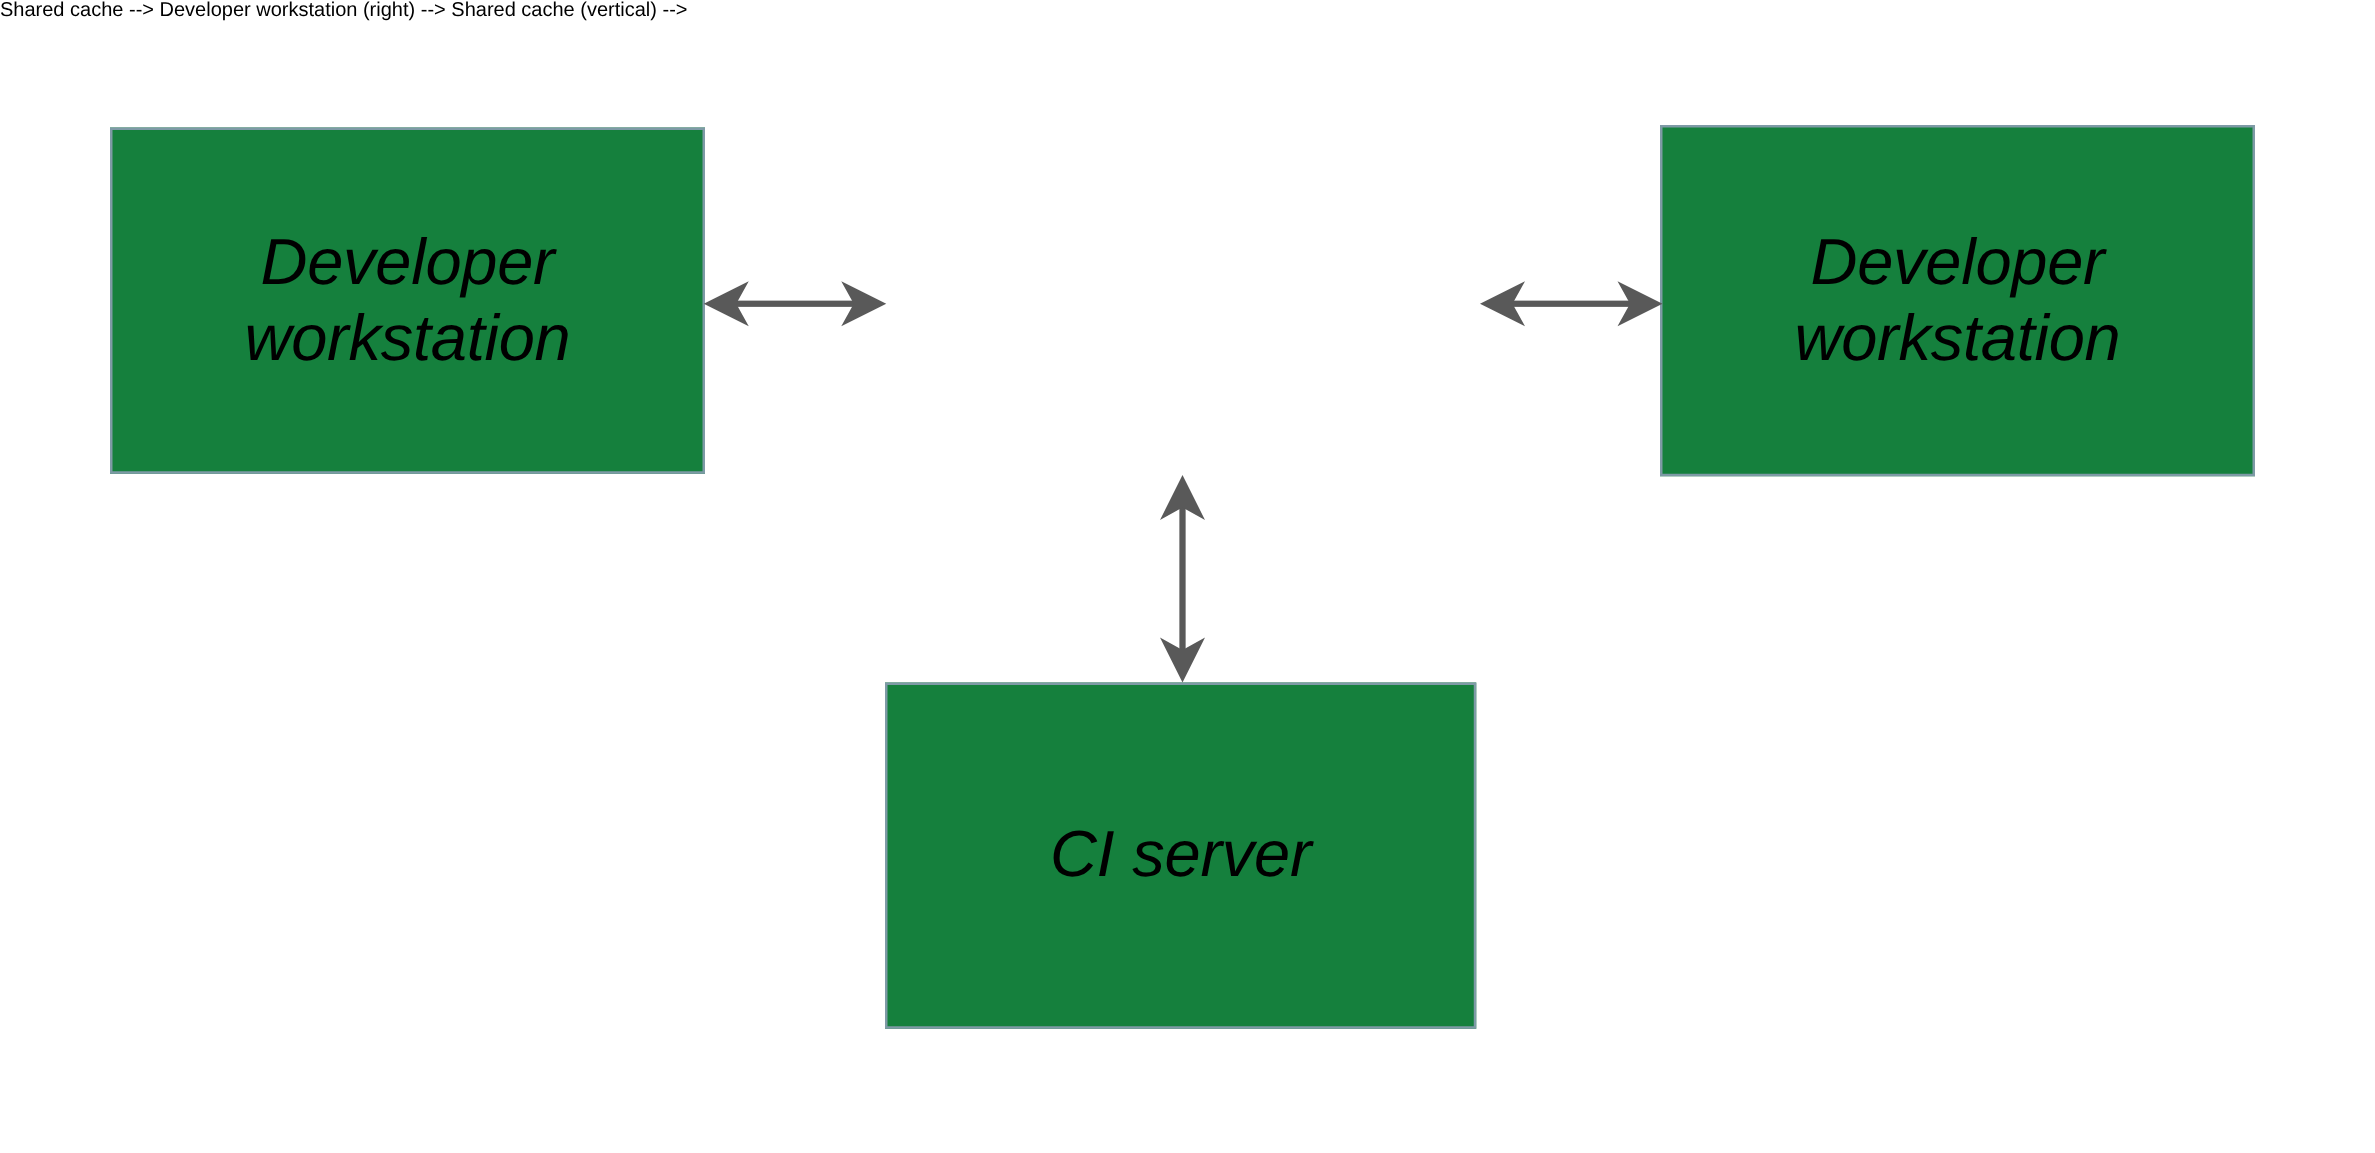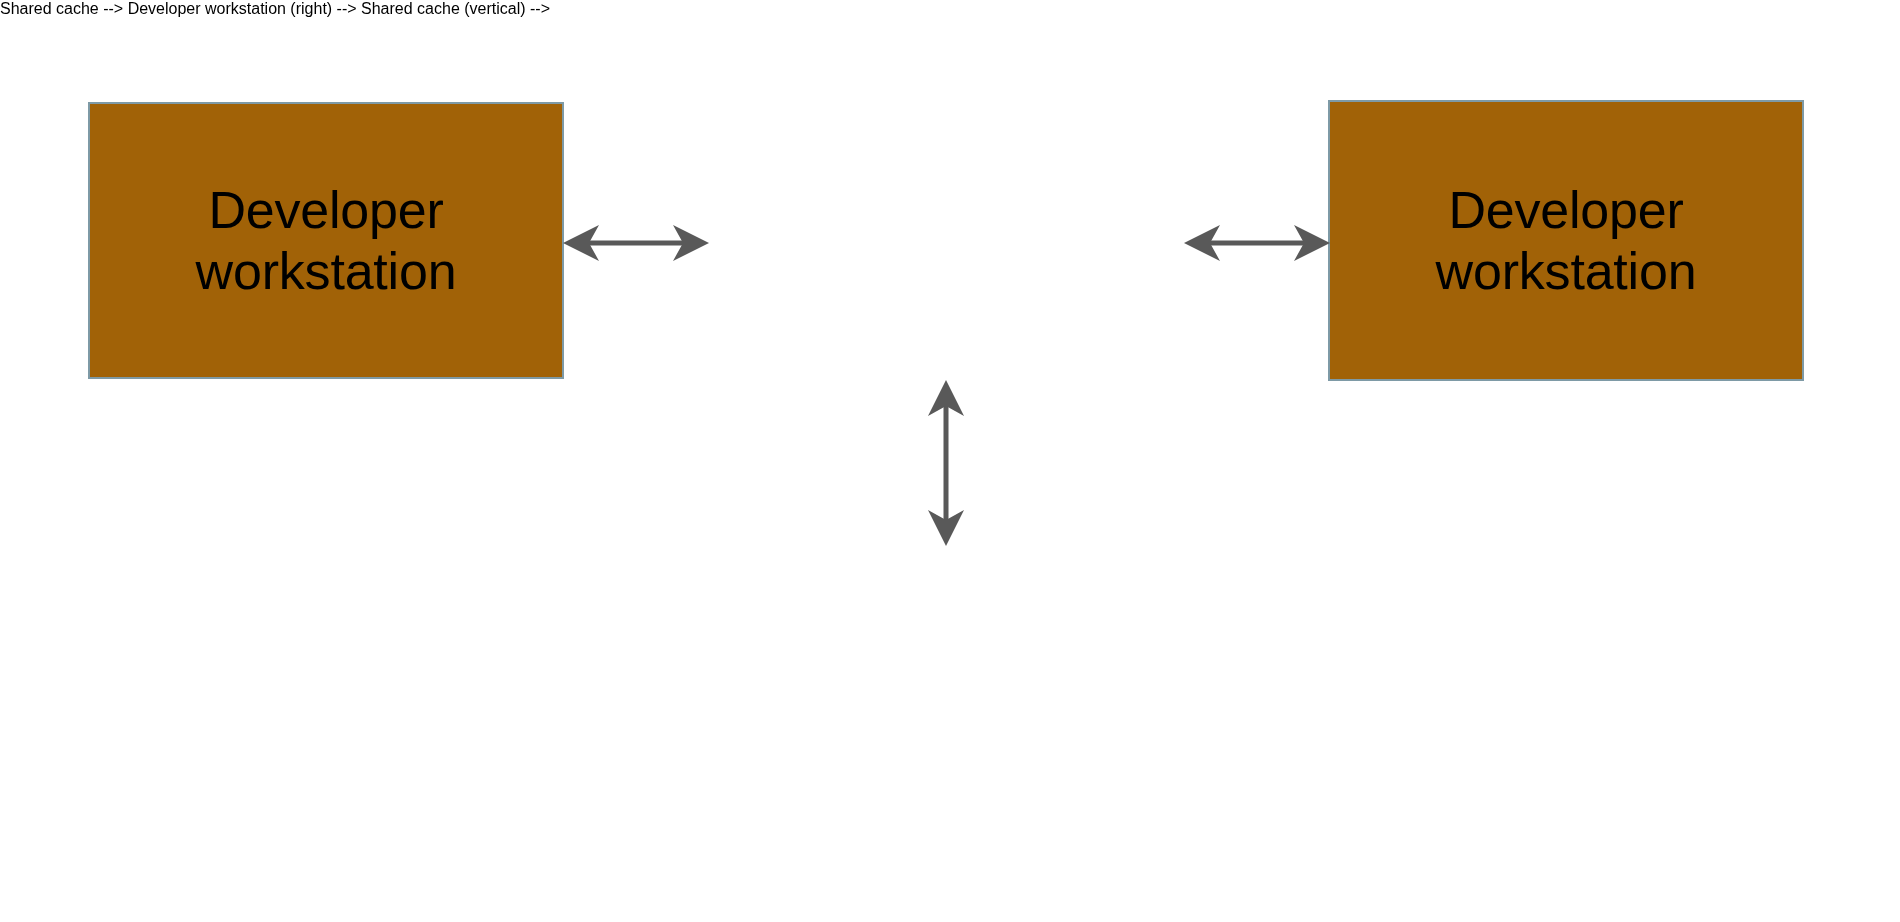--- a/index.html
+++ b/index.html
@@ -18,26 +18,27 @@
     position: relative;
     width: 1900px;
     height: 922px;
     background: #ffffff;
   }
 
   
   .node {
     position: absolute;
     box-sizing: border-box;
-    background: #a16207;
+    background: #15803d;
     border: 2px solid #7e9aa6;
     display: flex;
     align-items: center;
     justify-content: center;
     text-align: center;
+    font-style: italic;
   }
   .node-label {
     color: #000000;
     font-family: "Liberation Sans", "DejaVu Sans", sans-serif;
     font-size: 52px;
     font-weight: 400;
     line-height: 1.16;
     letter-spacing: -0.2px;
     white-space: pre-line;
     user-select: none;
@@ -67,20 +68,23 @@
     <span class="node-label">Developer
 workstation</span>
   </div>
 
 
   <div class="node" id="node-dev-right">
     <span class="node-label">Developer
 workstation</span>
   </div>
 
+  <div class="node" id="node-ci">
+    <span class="node-label">CI server</span>
+  </div>
 
   
 
     Shared cache --&gt;
   <svg class="connector" id="edge-left-shared" viewBox="0 0 162 80" width="162" height="80">
     <g fill="#595959">
       <rect x="28" y="37.5" width="106" height="5"></rect>
       <path d="M 8 40 L 44 22 L 34 40 L 44 58 Z"></path>
       <path d="M 154 40 L 118 22 L 128 40 L 118 58 Z"></path>
     </g>

